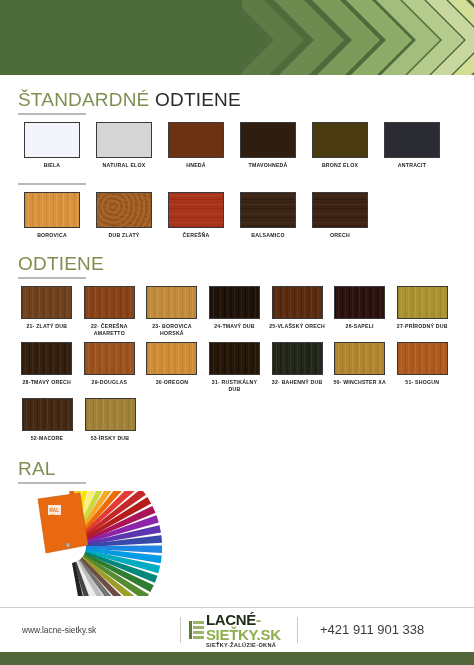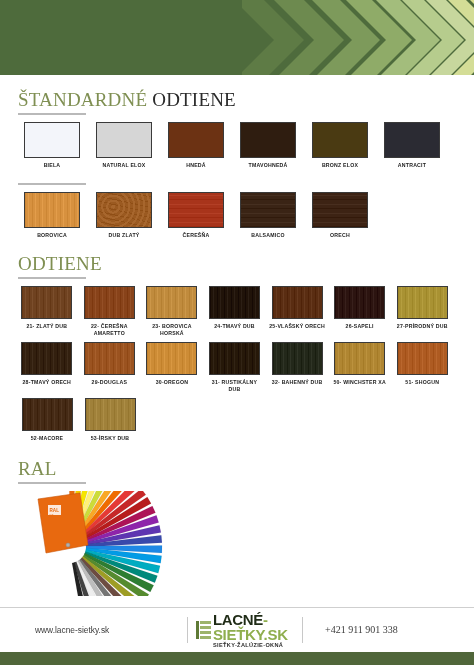--- a/index.html
+++ b/index.html
@@ -37,21 +37,21 @@
   .subtitle{
     color:#ffffff;font-size:12.5px;letter-spacing:.5px;
     margin-left:24px;white-space:nowrap;
   }
 
   
   .content{position:relative;padding:0 18px;}
   .section{margin-top:14px;}
   .sec-head{
     font-size:19px;letter-spacing:.2px;color:#2b2b2b;
-    font-weight:400;line-height:22px;white-space:nowrap;font-family:Liberation Serif, serif;
+    font-weight:400;line-height:22px;white-space:nowrap;
   }
   .sec-head .g{color:#7f8f52;}
   .sec-rule{width:68px;height:2px;background:#b9b9b9;margin-top:2px;margin-bottom:7px;}
 
   .swatches{display:flex;align-items:flex-start;}
   .sw{display:flex;flex-direction:column;align-items:center;}
   .chip{
     border:1px solid #3a3a3a;
     box-sizing:border-box;
     position:relative;overflow:hidden;
@@ -80,26 +80,26 @@
   
   .footer{
     position:absolute;left:0;bottom:0;width:474px;height:58px;
     border-top:1px solid #cfcfcf;background:#fff;
     box-sizing:border-box;
   }
   .footer-inner{
     display:flex;align-items:center;height:44px;padding:0 22px;box-sizing:border-box;
   }
   .f-col{display:flex;flex-direction:column;justify-content:center;}
-  .f-left{width:150px;margin-left:13px;}
+  .f-left{width:150px;}
   .f-left div{font-size:8.4px;color:#3b3b3b;line-height:12px;}
   .vdiv{width:1px;height:26px;background:#c8c8c8;margin:0 8px;}
   .f-mid{flex:1;display:flex;justify-content:center;align-items:center;}
   .f-right{width:132px;padding-left:14px;}
-  .f-right div{font-size:10px;color:#3b3b3b;line-height:12px;font-family:Liberation Serif, serif;}
+  .f-right div{font-size:13px;color:#3b3b3b;line-height:12px;}
   .footer-bar{position:absolute;left:0;bottom:0;width:474px;height:13px;background:#50663a;}
 
   .logo{display:flex;align-items:center;}
   .logo-mark{width:21px;height:18px;margin-right:2px;display:flex;flex-direction:column;justify-content:space-between;border-left:3px solid #5f7a36;padding-left:1px;box-sizing:border-box;}
   .logo-mark i{display:block;height:2.6px;background:#9cb36a;width:100%;}
   .logo-txt{display:flex;flex-direction:column;line-height:1;}
   .logo-main{font-size:15px;font-weight:700;letter-spacing:-.3px;font-family:"Liberation Sans",sans-serif;}
   .logo-main .a{color:#1f2b16;}
   .logo-main .b{color:#8fae4e;}
   .logo-sub{font-size:5.6px;font-weight:700;letter-spacing:.35px;color:#2b2b2b;margin-top:1px;}

